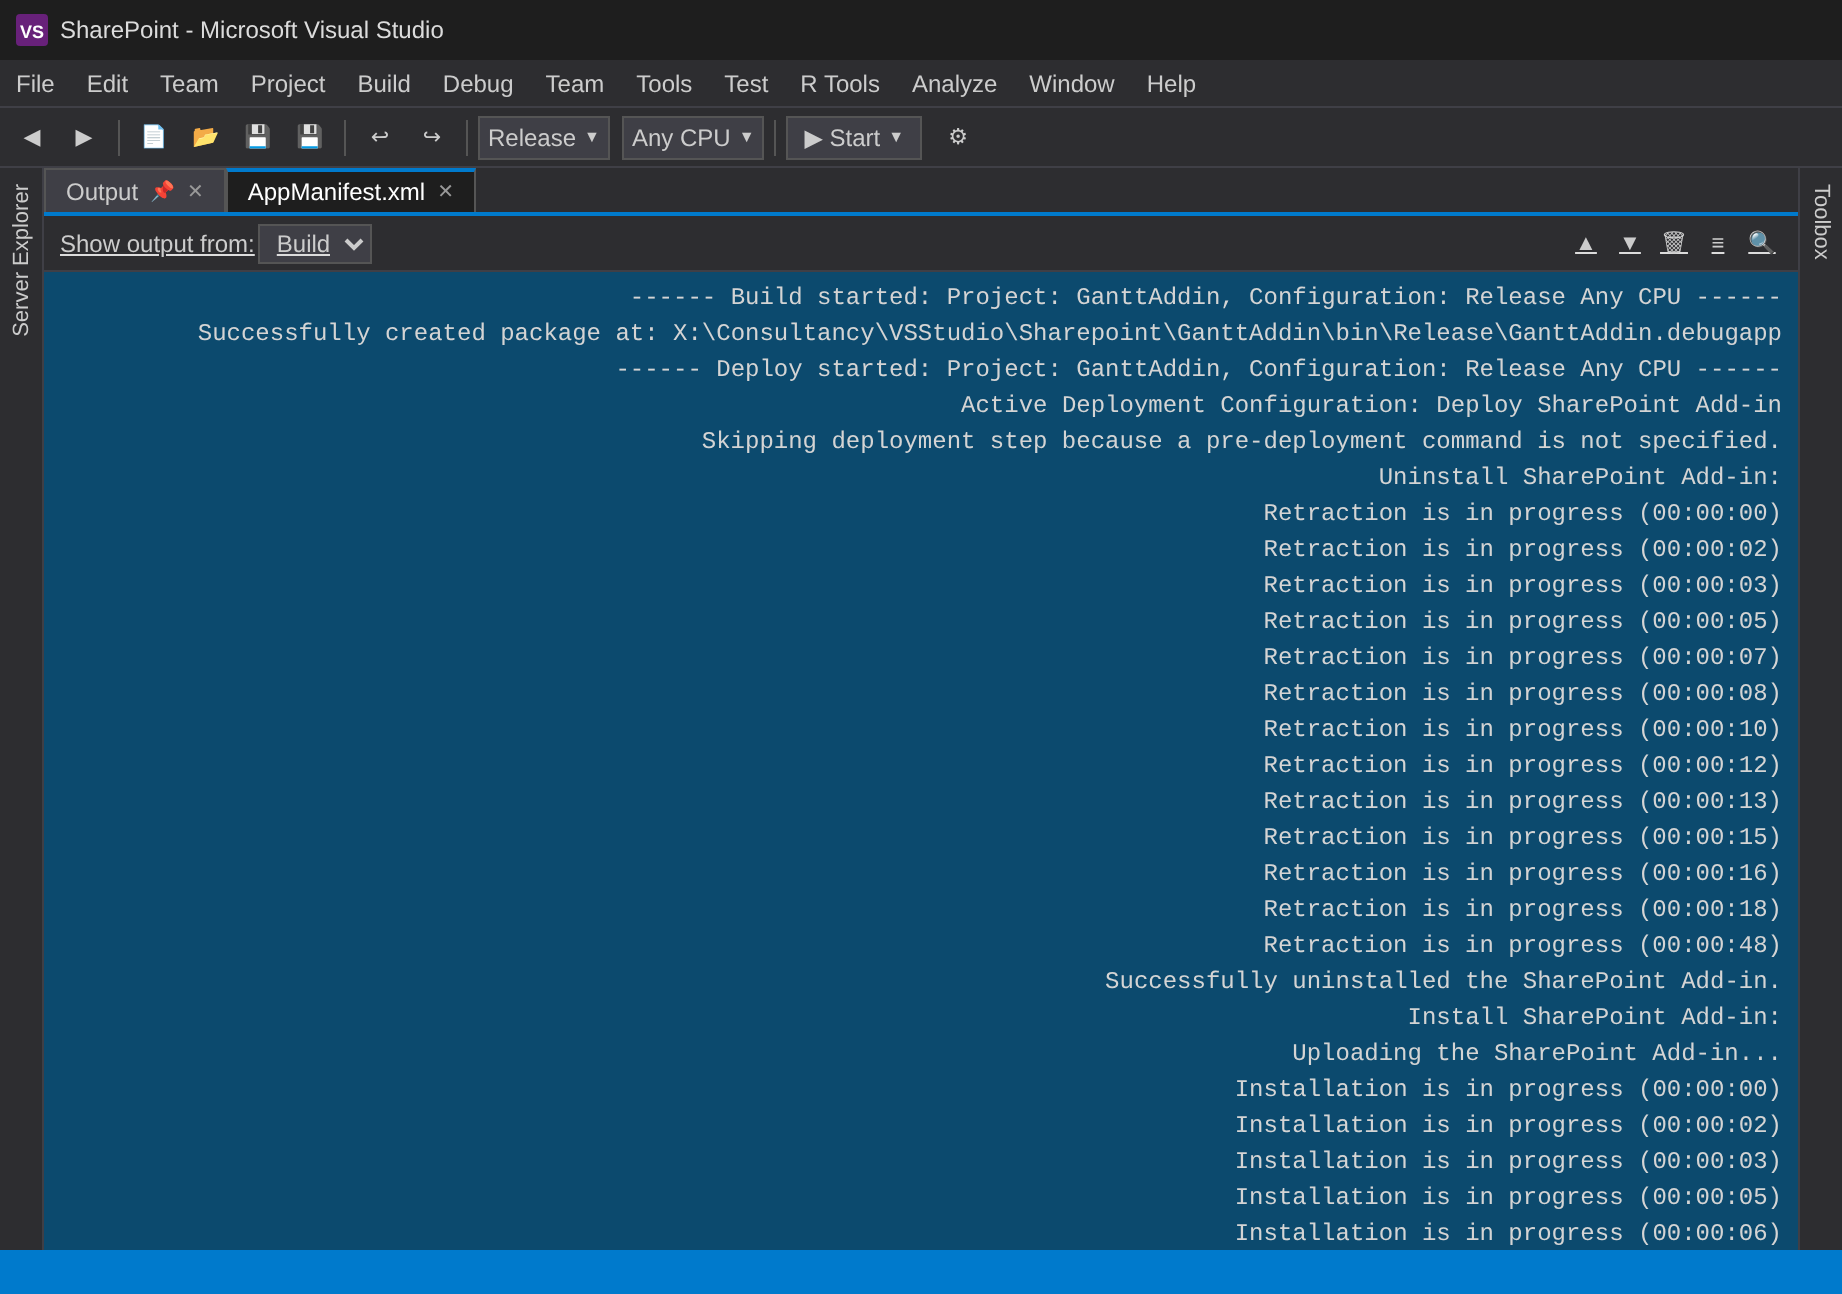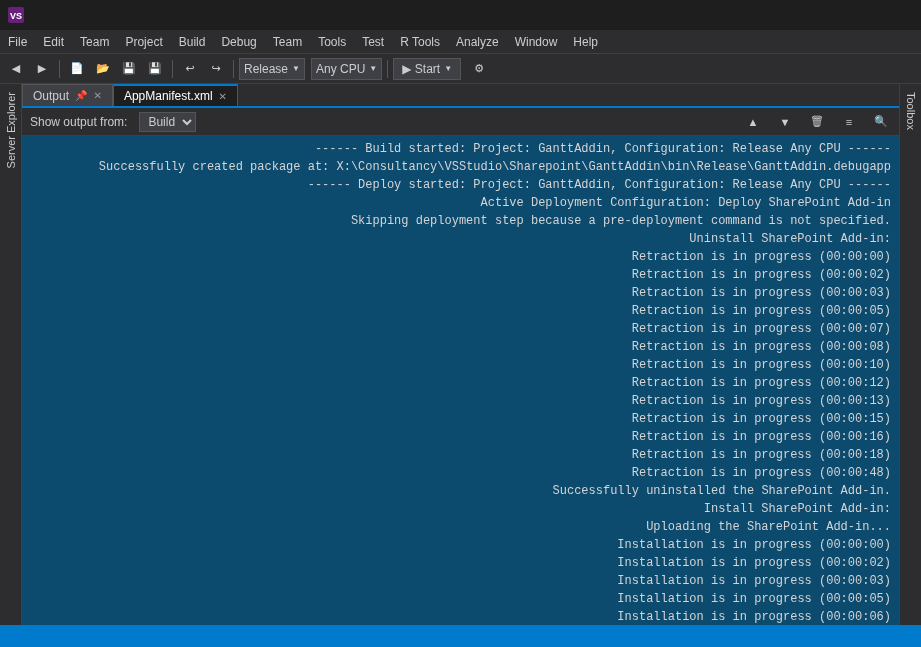--- a/index.html
+++ b/index.html
@@ -178,23 +178,24 @@
       overflow: hidden;
     }
 
     
     #output-toolbar {
       background: #2d2d30;
       height: 28px;
       display: flex;
       align-items: center;
       padding: 0 8px;
-      gap: 12px;
+      gap: 2px;
       flex-shrink: 0;
       border-bottom: 1px solid #3f3f46;
+      text-decoration: underline;
     }
     #output-toolbar label {
       color: #cccccc;
       font-size: 12px;
     }
     #output-toolbar select {
       background: #3f3f46;
       border: 1px solid #555;
       color: #cccccc;
       font-size: 12px;
@@ -264,20 +265,21 @@
 </head>
 <body>
 
 <div id="title-bar">
   <div class="app-icon">
     <svg width="14" height="14" viewBox="0 0 14 14">
       <rect width="14" height="14" fill="#68217a" rx="1"></rect>
       <text x="7" y="11" text-anchor="middle" font-size="9" font-weight="bold" fill="white" font-family="sans-serif">VS</text>
     </svg>
   </div>
+  <span>SharePoint - Microsoft Visual Studio</span>
 </div>
 
 <div id="menu-bar">
   <span class="menu-item">File</span>
   <span class="menu-item">Edit</span>
   <span class="menu-item">Team</span>
   <span class="menu-item">Project</span>
   <span class="menu-item">Build</span>
   <span class="menu-item">Debug</span>
   <span class="menu-item">Team</span>

